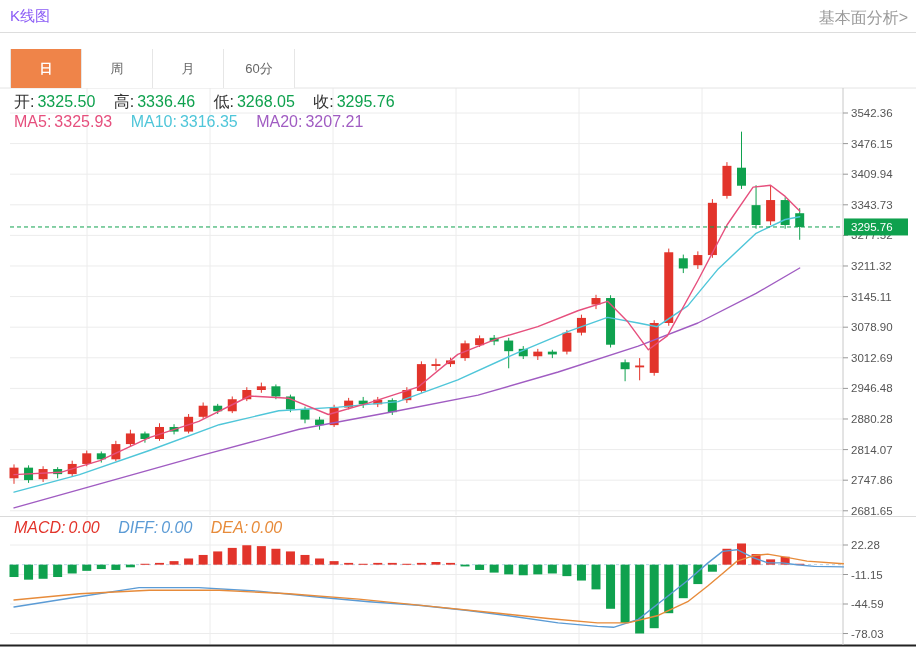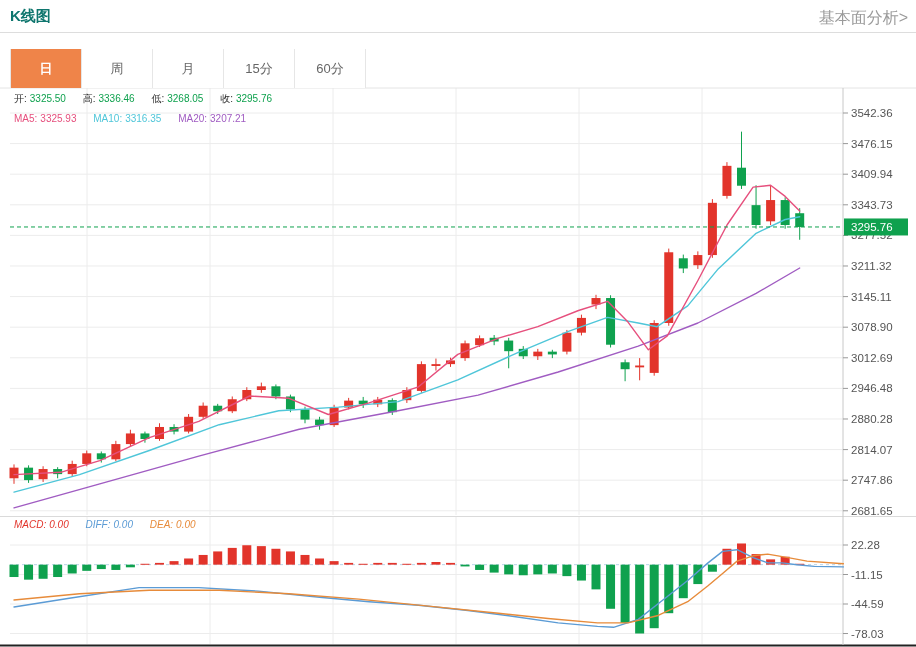--- a/index.html
+++ b/index.html
@@ -1,27 +1,27 @@
 <!DOCTYPE html>
 <html><head>
 <meta charset="utf-8">
 <style>
   html,body{margin:0;padding:0;background:#fff;}
   body{width:916px;height:647px;position:relative;overflow:hidden;
        font-family:"Liberation Sans","DejaVu Sans",sans-serif;}
   #chart-canvas{position:absolute;left:0;top:0;}
   svg text{font-family:"Liberation Sans","DejaVu Sans",sans-serif;font-size:11.5px;fill:#555;}
-  .page-title{position:absolute;left:10px;top:7px;font-size:15px;font-weight:bold;color:#0f766e;}
+  .page-title{position:absolute;left:10px;top:7px;font-size:15px;font-weight:normal;color:#8b5cf6;}
   .top-link{position:absolute;right:8px;top:8px;font-size:16px;color:#9a9a9a;text-decoration:none;cursor:pointer;}
   .header-divider{position:absolute;left:0;top:32px;width:916px;border-top:1px solid #ddd;}
   .tabs{position:absolute;left:10px;top:49px;display:flex;border-left:1px solid #e6e6e6;}
   .tab{width:70px;height:39px;line-height:39px;text-align:center;font-size:13px;color:#666;
        background:#fff;border-right:1px solid #e6e6e6;cursor:pointer;}
   .tab.active{color:#fff;font-weight:bold;}
-  .info-row{position:absolute;left:14px;font-size:10px;white-space:nowrap;}
+  .info-row{position:absolute;left:14px;font-size:16px;white-space:nowrap;}
   .quote-row{top:92px;}
   .ma-row{top:113px;}
   .macd-row{top:519px;font-style:italic;}
   .info-row .lbl{color:#333;margin-right:3px;}
   .info-row .val{margin-right:14px;}
 </style>
 </head>
 <body>
 
 <svg id="chart-canvas" width="916" height="647" viewBox="0 0 916 647">
@@ -280,21 +280,20 @@
   </svg>
 
 <div class="page-title">K线图</div>
 <a class="top-link">基本面分析&gt;</a>
 <div class="header-divider"></div>
 
 <div class="tabs" id="tabs">
     <div class="tab active" style="background: rgb(239, 132, 73);">日</div>
     <div class="tab">周</div>
     <div class="tab">月</div>
-    <div class="tab">15分</div>
     <div class="tab">60分</div>
   </div>
 
 <div class="info-row quote-row">
   <span class="lbl">开:</span><span class="val" style="color: rgb(15, 161, 78);">3325.50</span>
   <span class="lbl">高:</span><span class="val" style="color: rgb(15, 161, 78);">3336.46</span>
   <span class="lbl">低:</span><span class="val" style="color: rgb(15, 161, 78);">3268.05</span>
   <span class="lbl">收:</span><span class="val" style="color: rgb(15, 161, 78);">3295.76</span>
 </div>
 

